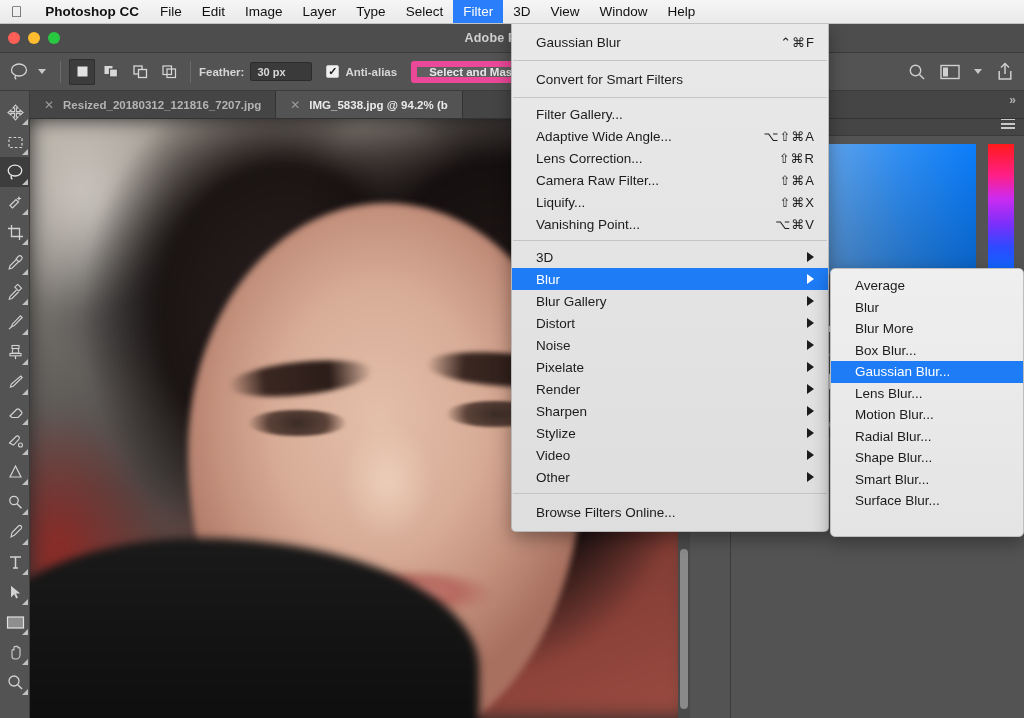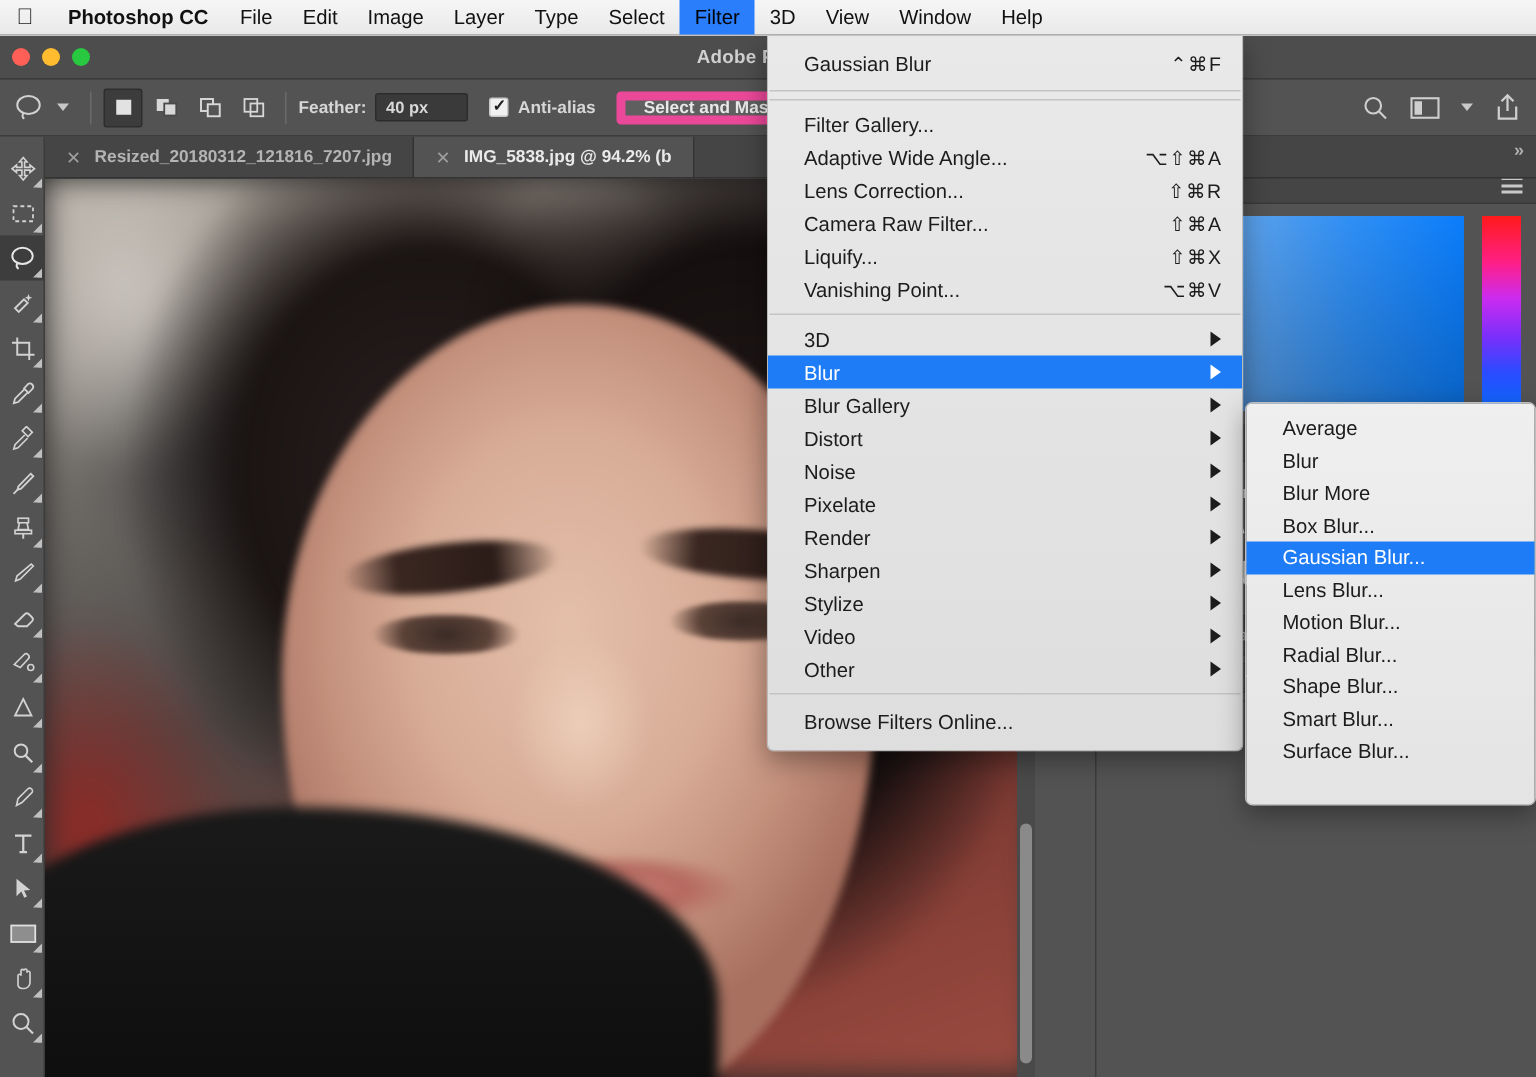--- a/index.html
+++ b/index.html
@@ -22,21 +22,21 @@
   }
   .macbar .apple {
     padding: 0 12px 0 11px; font-size: 15px; line-height: 1;
     color:#1a1a1a; display:flex; align-items:center; height:100%;
   }
   .macbar .mi {
     padding: 0 10px; height: 100%; display: flex; align-items: center;
     white-space: nowrap;
   }
   .macbar .mi.bold { font-weight: bold; padding: 0 11px; }
-  .macbar .mi.active { background: #2a7dfb; color: #000000; }
+  .macbar .mi.active { background: #2a7dfb; color: #ffffff; }
 
   
   .titlebar {
     position:absolute; left:0; top:24px; width:1024px; height:29px;
     background: #4d4d4d; border-bottom:1px solid #3b3b3b;
     display:flex; align-items:center;
     z-index: 10;
   }
   .traffic { display:flex; gap:8px; padding-left:8px; }
   .dot { width:12px; height:12px; border-radius:50%; }
@@ -353,21 +353,21 @@
         <svg width="17" height="15" viewBox="0 0 17 15">
           <rect x="2" y="2" width="8.5" height="8.5" fill="none" stroke="#d8d8d8" stroke-width="1.2"></rect>
           <rect x="6" y="5" width="8.5" height="8.5" fill="none" stroke="#d8d8d8" stroke-width="1.2"></rect>
         </svg>
       </div>
     </div>
 
     <div class="vsep"></div>
 
     <span class="feather-label">Feather:</span>
-    <div class="feather-input">40 px</div>
+    <div class="feather-input">30 px</div>
 
     <div class="aa">
       <span class="cbox">✓</span>
       <span>Anti-alias</span>
     </div>
 
     <div class="selmask">Select and Mas</div>
 
     <div class="ob-right">
       <svg width="18" height="18" viewBox="0 0 18 18">
@@ -783,20 +783,23 @@
     </div>
     <div class="layers-list"></div>
   </div>
 
   <div class="menu-filter">
     <div class="mrow tall">
       <span>Gaussian Blur</span>
       <span class="sc">⌃⌘F</span>
     </div>
     <div class="msep"></div>
+    <div class="mrow tall">
+      <span>Convert for Smart Filters</span>
+    </div>
     <div class="msep"></div>
     <div class="mrow">
       <span>Filter Gallery...</span>
       <span class="sc"></span>
     </div>
     <div class="mrow">
       <span>Adaptive Wide Angle...</span>
       <span class="sc">⌥⇧⌘A</span>
     </div>
     <div class="mrow">

